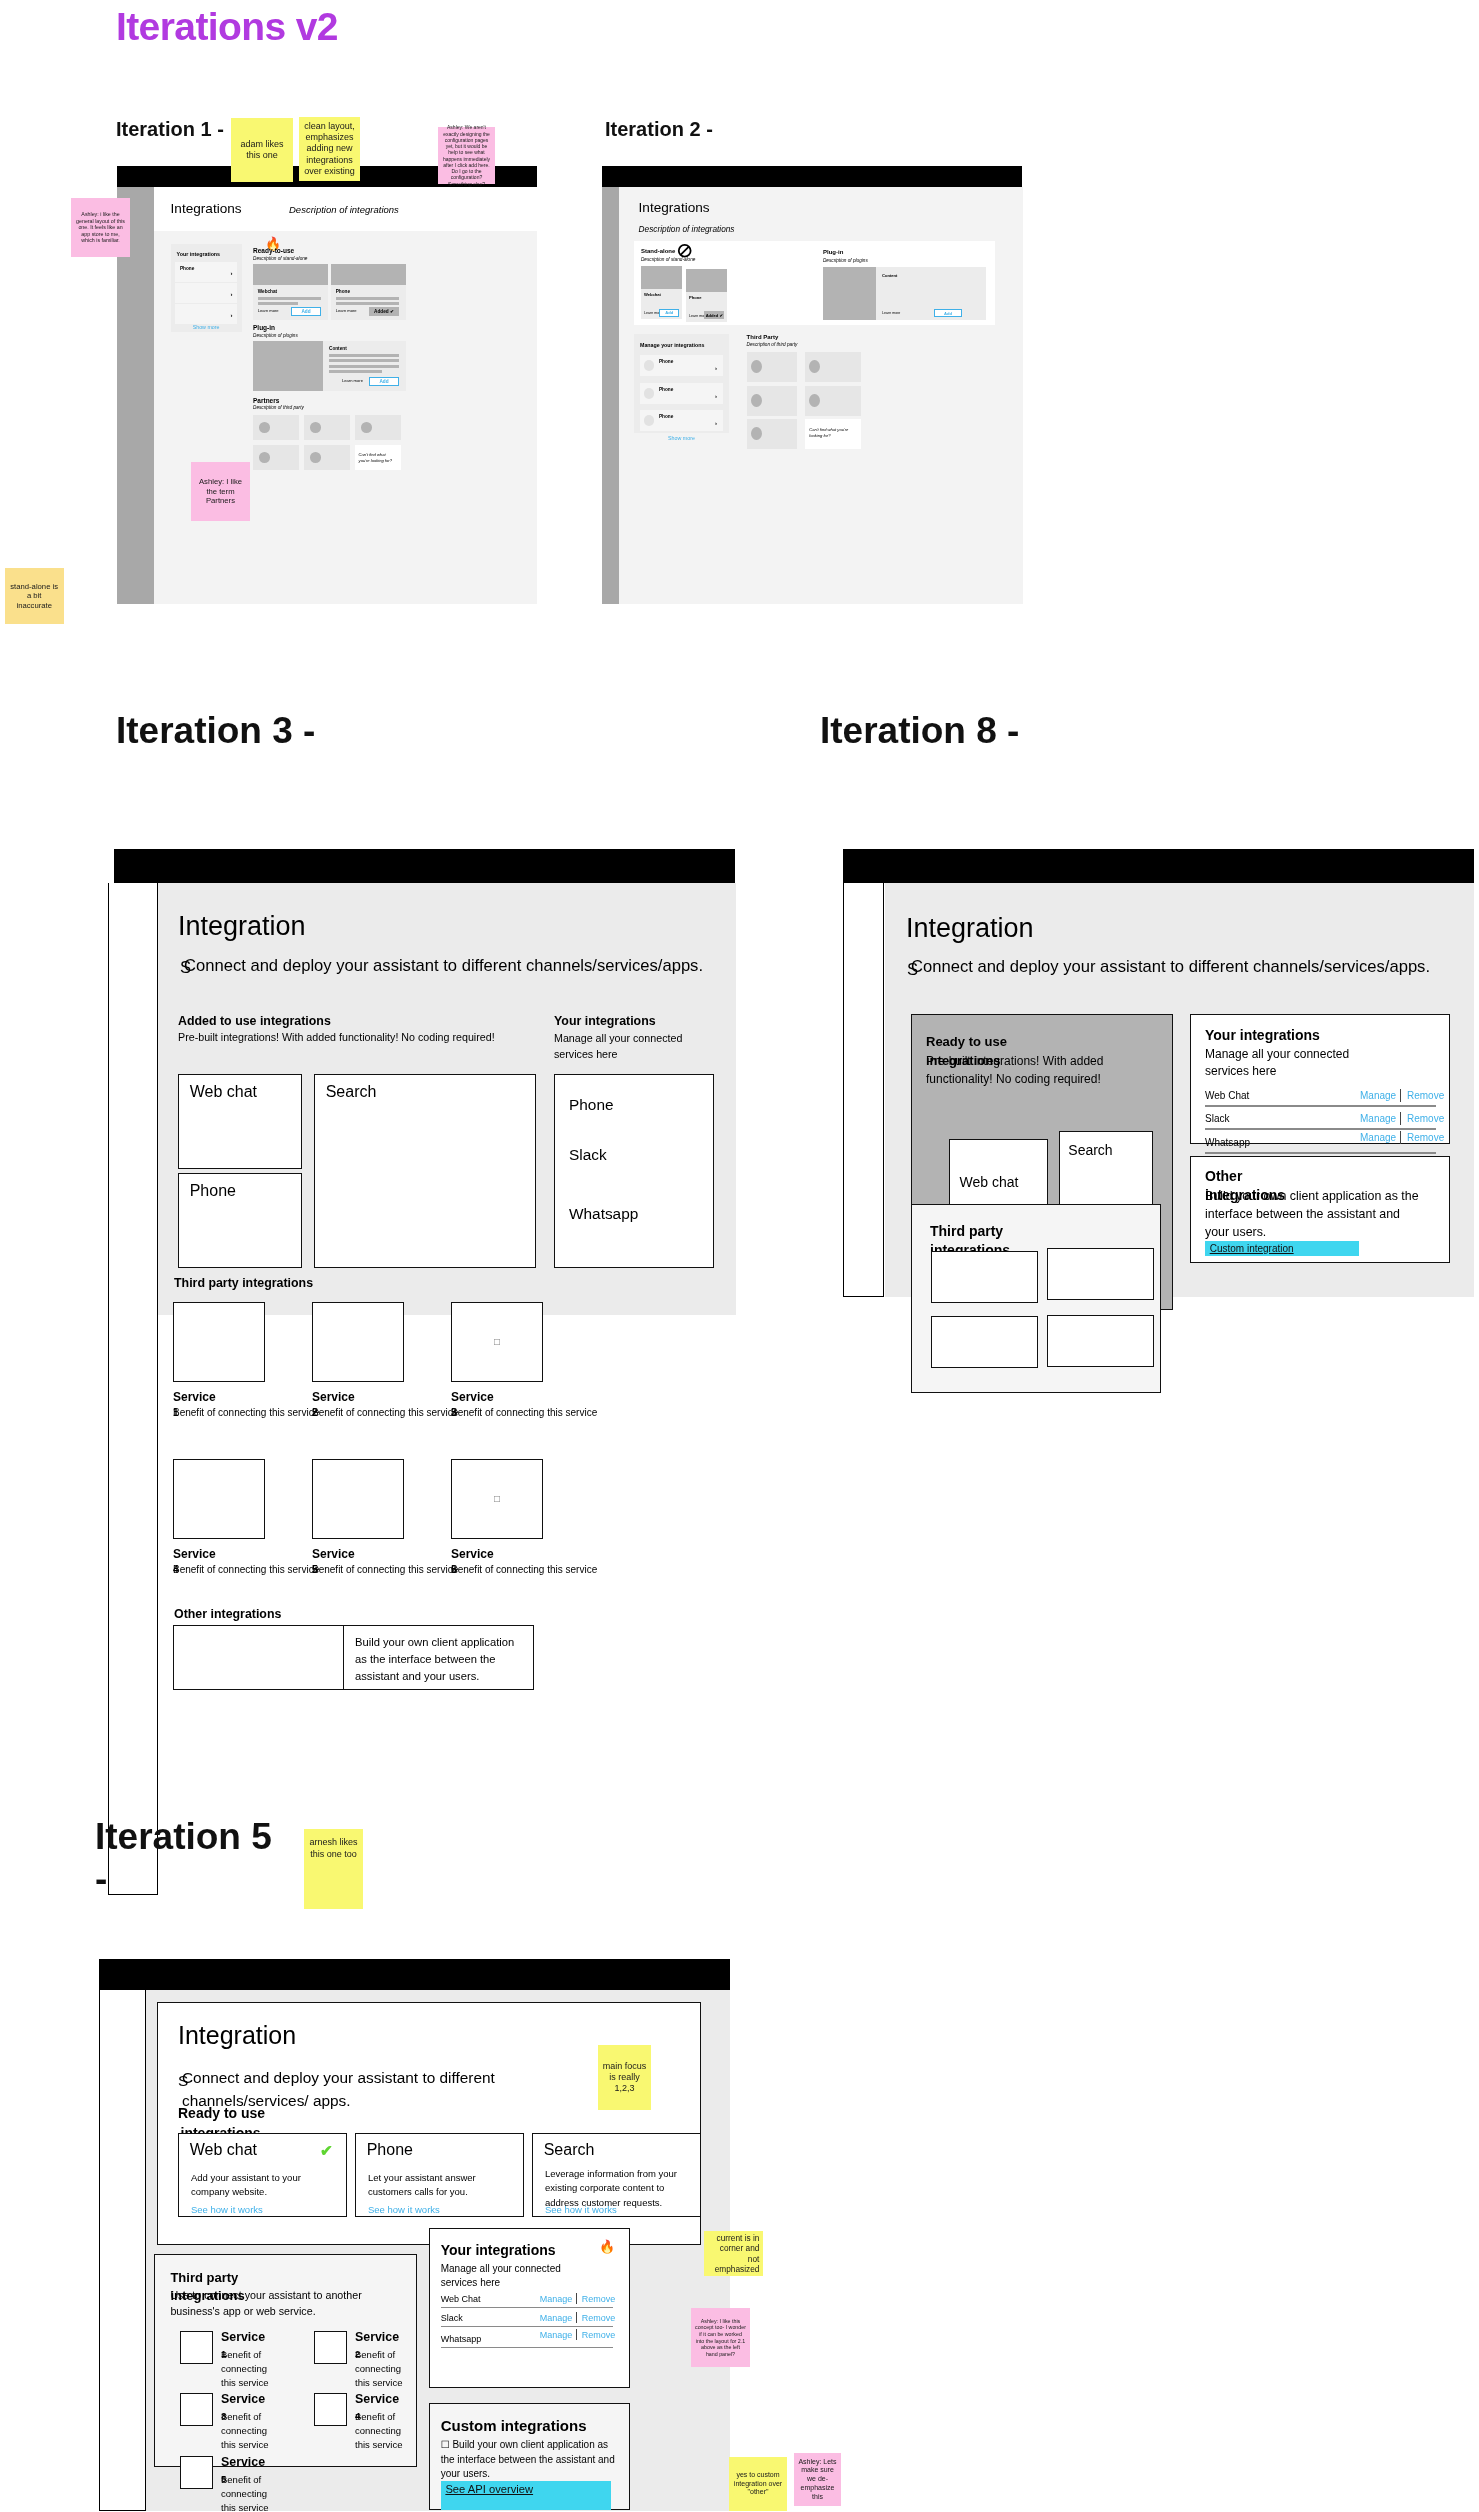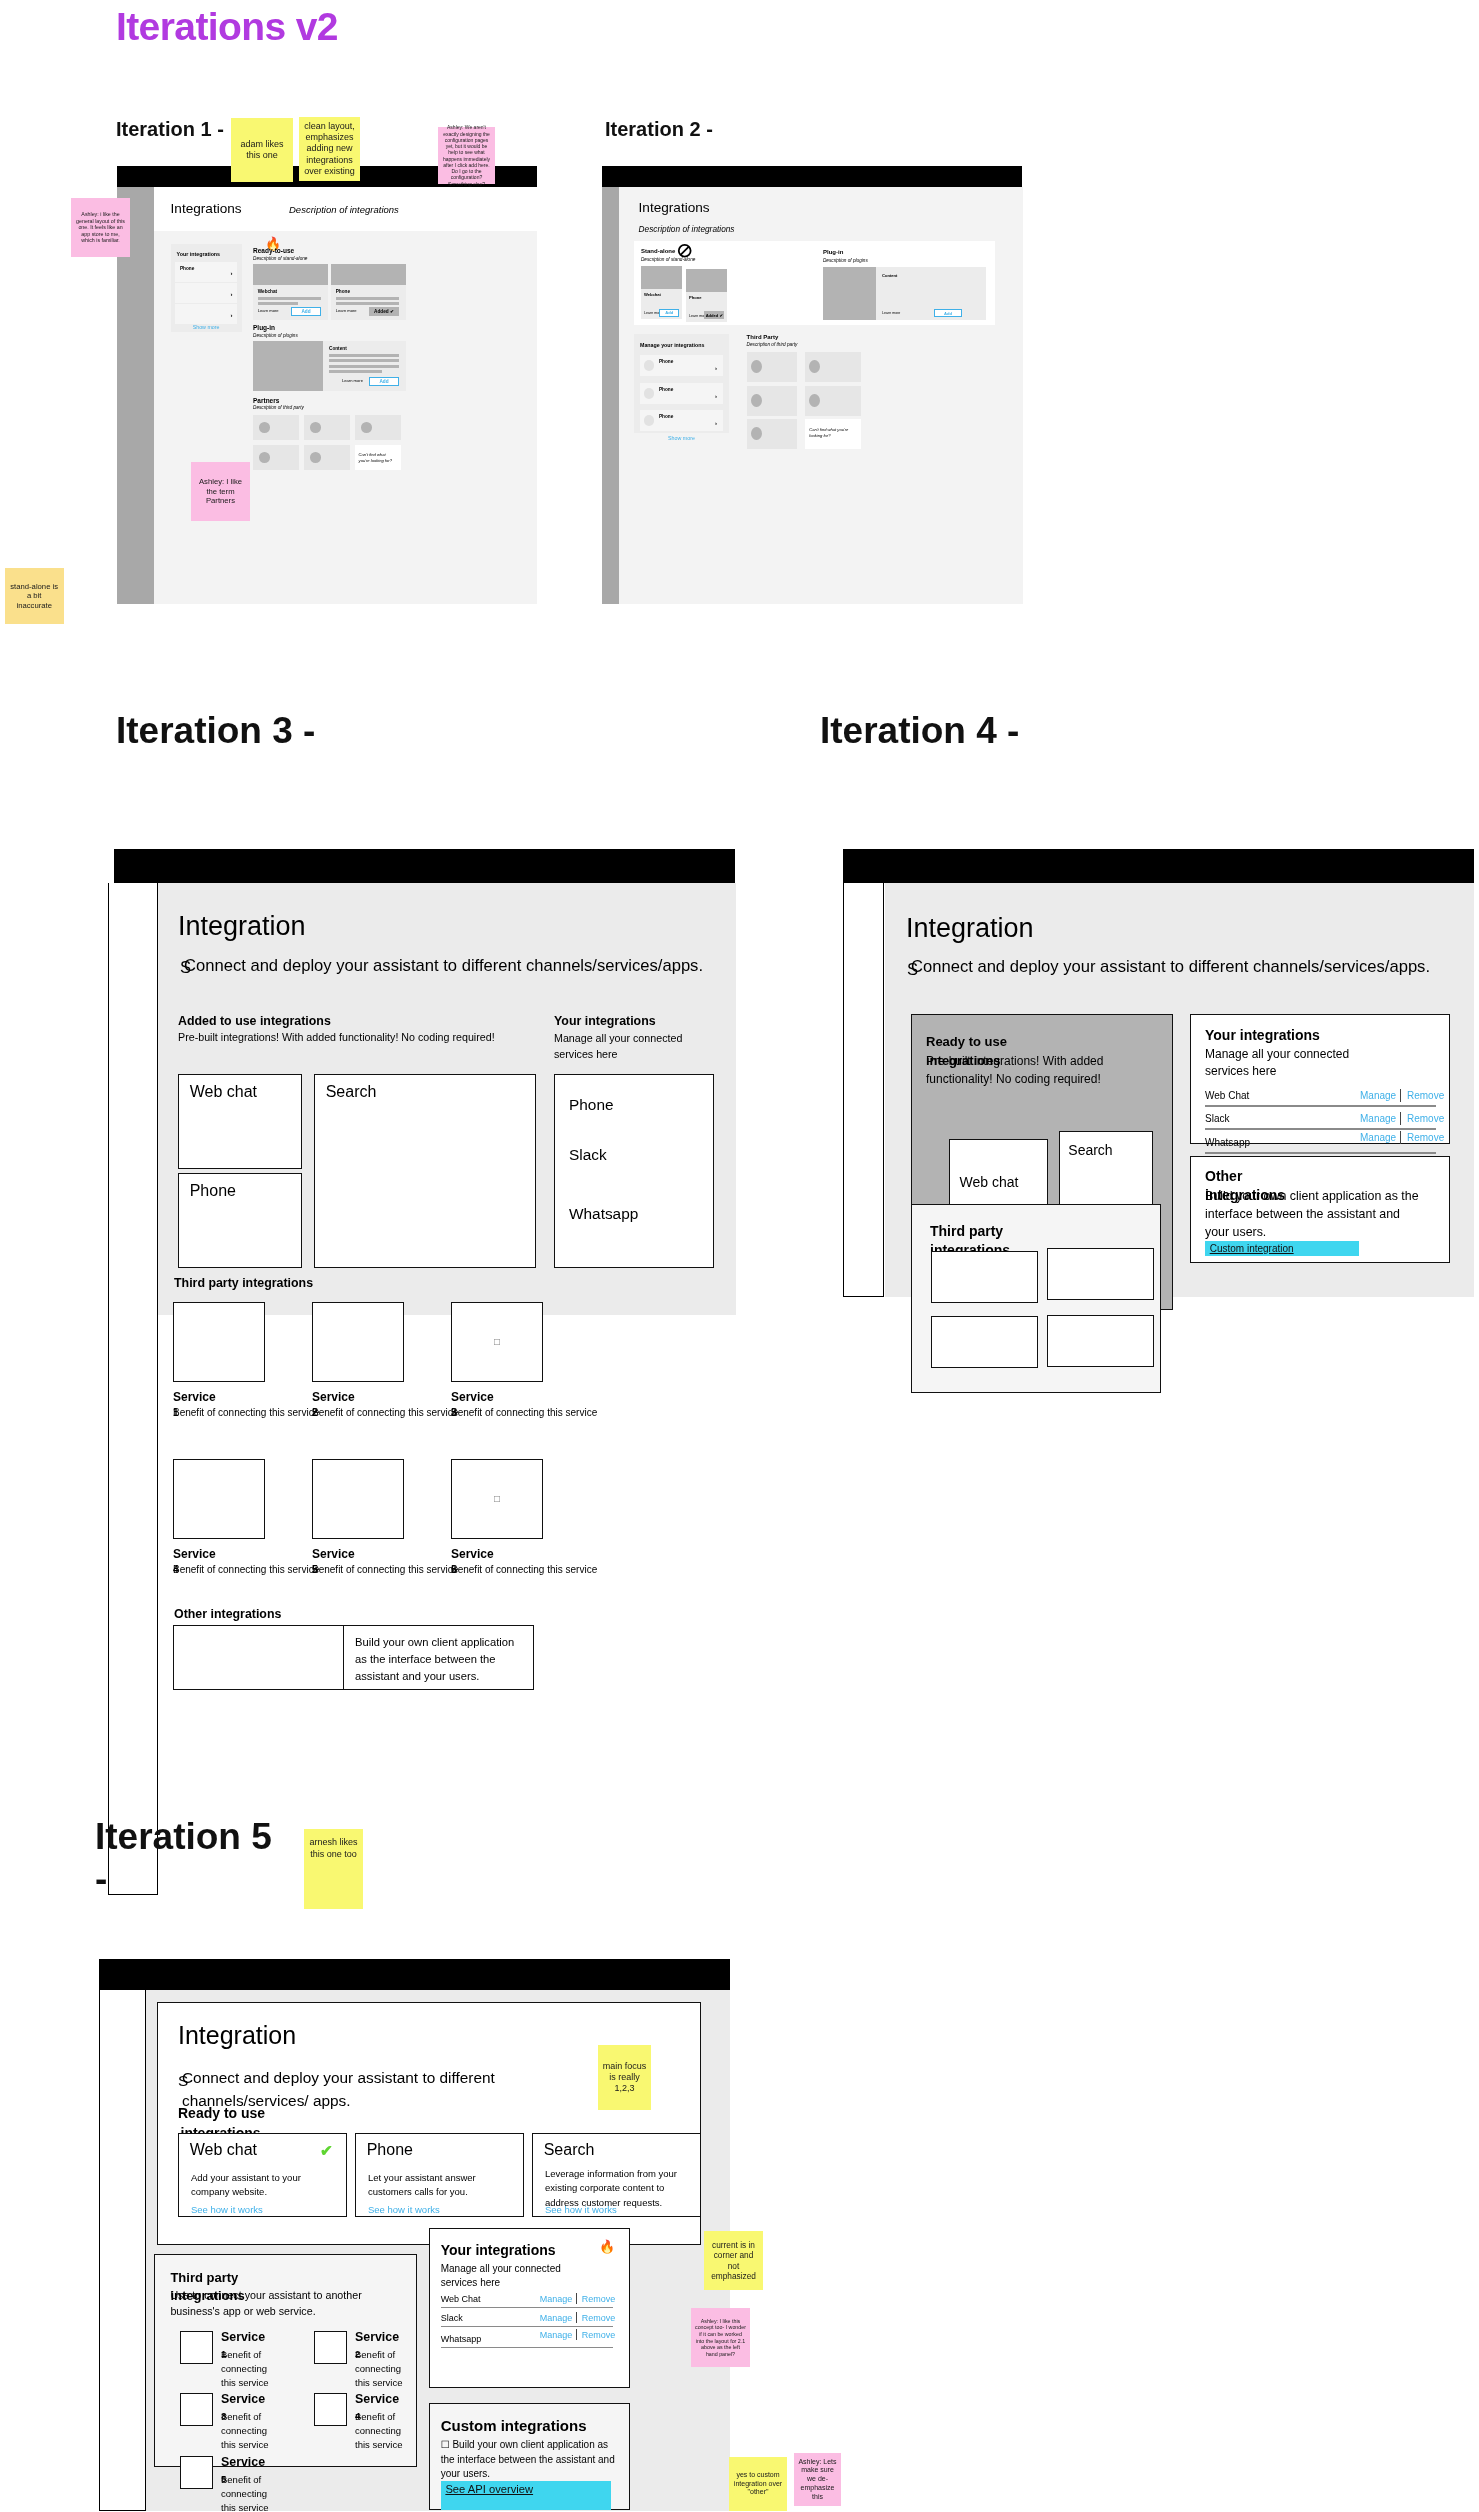--- a/index.html
+++ b/index.html
@@ -243,21 +243,21 @@
         </div>
       <div class="abs" style="left:0;   top:67px; width:50px; height:30px; background:#e6e6e6;">
           <span class="abs circle-grey" style="left:4.7px; top:8.3px; width:10.7px; height:13px;"></span>
         </div>
       <div class="abs ital" style="left:58px; top:67px; width:56px; height:30px; background:#fff; font-size:4.1px; padding:8.3px 4.7px; line-height:1.4;">Can't find what you're looking for?</div>
     </div>
   </div>
 </div>
 
 <div class="abs iter-head-lg" style="left:116px; top:710px;">Iteration 3 -</div>
-<div class="abs iter-head-lg" style="left:820px; top:710px;">Iteration 4 -</div>
+<div class="abs iter-head-lg" style="left:820px; top:710px;">Iteration 8 -</div>
 
 <div class="abs" style="left:108px; top:849px; width:633px; height:1015px;">
   <div class="abs topbar" style="left:6px; top:0; width:621px; height:34px;"></div>
   <div class="abs" style="left:0; top:34px; width:50px; height:1012px; background:#fff; border:1.8px solid #000; border-top:none;"></div>
   <div class="abs canvas-grey2" style="left:50px; top:34px; width:578px; height:432px;"></div>
 
   <div class="abs" style="left:70px; top:62px; font-size:27px;">Integration</div>
   <div class="abs" style="left:72px; top:109px; font-size:16.6px;">S</div>
   <div class="abs" style="left:76px; top:107px; font-size:16.6px;">Connect and deploy your assistant to different channels/services/apps.</div>
 
@@ -508,17 +508,17 @@
   </div>
 
   <div class="abs" style="left:334px; top:444px; width:201px; height:107px; background:#f5f5f5; border:1.8px solid #111;">
     <div class="abs bold" style="left:10.7px; top:13px; font-size:15px;">Custom integrations</div>
     <div class="abs" style="left:10.7px; top:34px; width:178px; font-size:10px; line-height:1.45;">☐ Build your own client application as the interface between the assistant and your users.</div>
     <div class="abs cyan-chip" style="left:10.7px; top:77px; width:170px; height:29px; font-size:11.2px; padding:2.4px 4.7px;">See API overview</div>
   </div>
 </div>
 
 <div class="abs sticky sticky-yellow" style="left:598px; top:2045px; width:53px; height:65px; font-size:9px;">main focus is really 1,2,3</div>
-<div class="abs sticky sticky-yellow" style="left:704px; top:2231px; width:59px; height:59px; font-size:8.3px;">current is in corner and not emphasized</div>
+<div class="abs sticky sticky-yellow" style="left:704px; top:2231px; width:59px; height:45px; font-size:8.3px;text-align:right;">current is in corner and not emphasized</div>
 <div class="abs sticky sticky-pink" style="left:691px; top:2308px; width:59px; height:59px; font-size:5.3px;">Ashley: I like this concept too- I wonder if it can be worked into the layout for 2.1 above as the left hand panel?</div>
 <div class="abs sticky sticky-yellow" style="left:729px; top:2457px; width:58px; height:54px; font-size:7px;">yes to custom integration over "other"</div>
 <div class="abs sticky sticky-pink" style="left:794px; top:2453px; width:47px; height:53px; font-size:7px;">Ashley: Lets make sure we de-emphasize this</div>
 
 
 </body></html>

